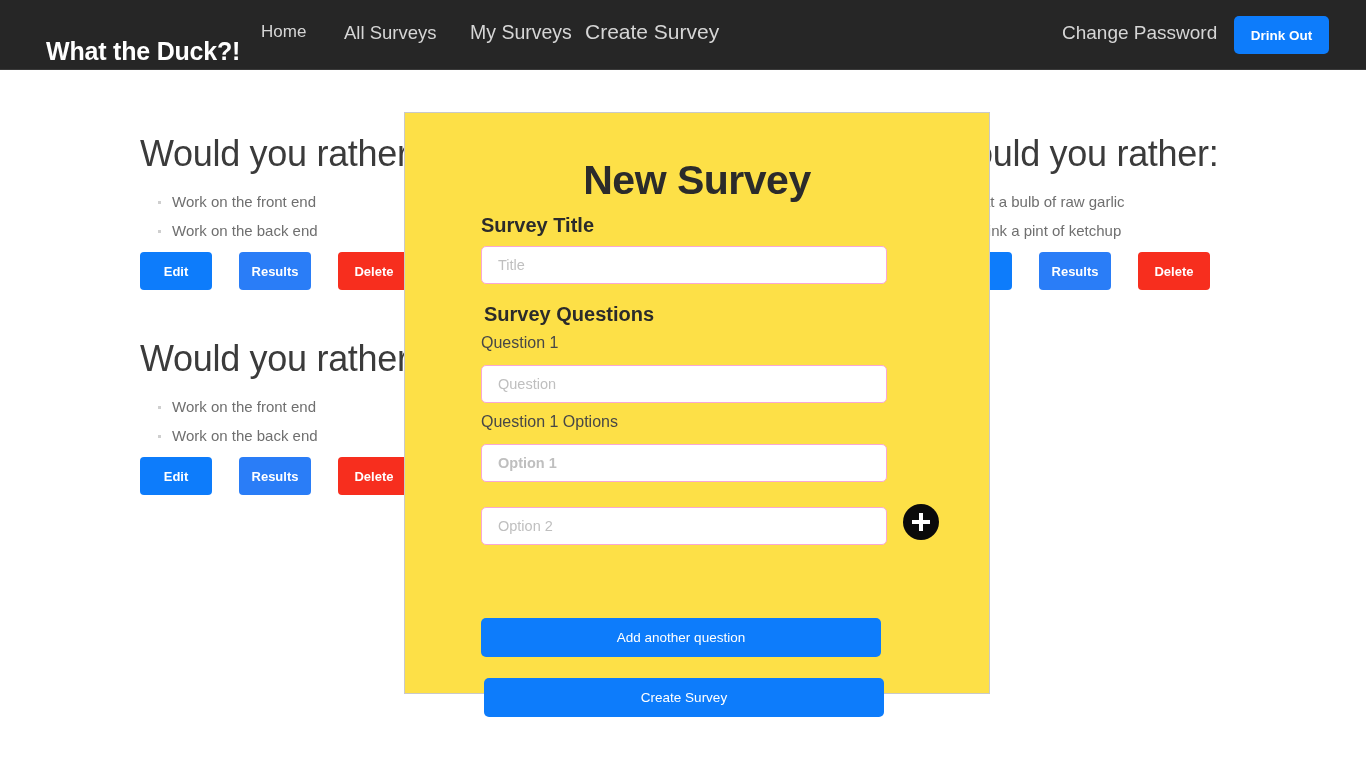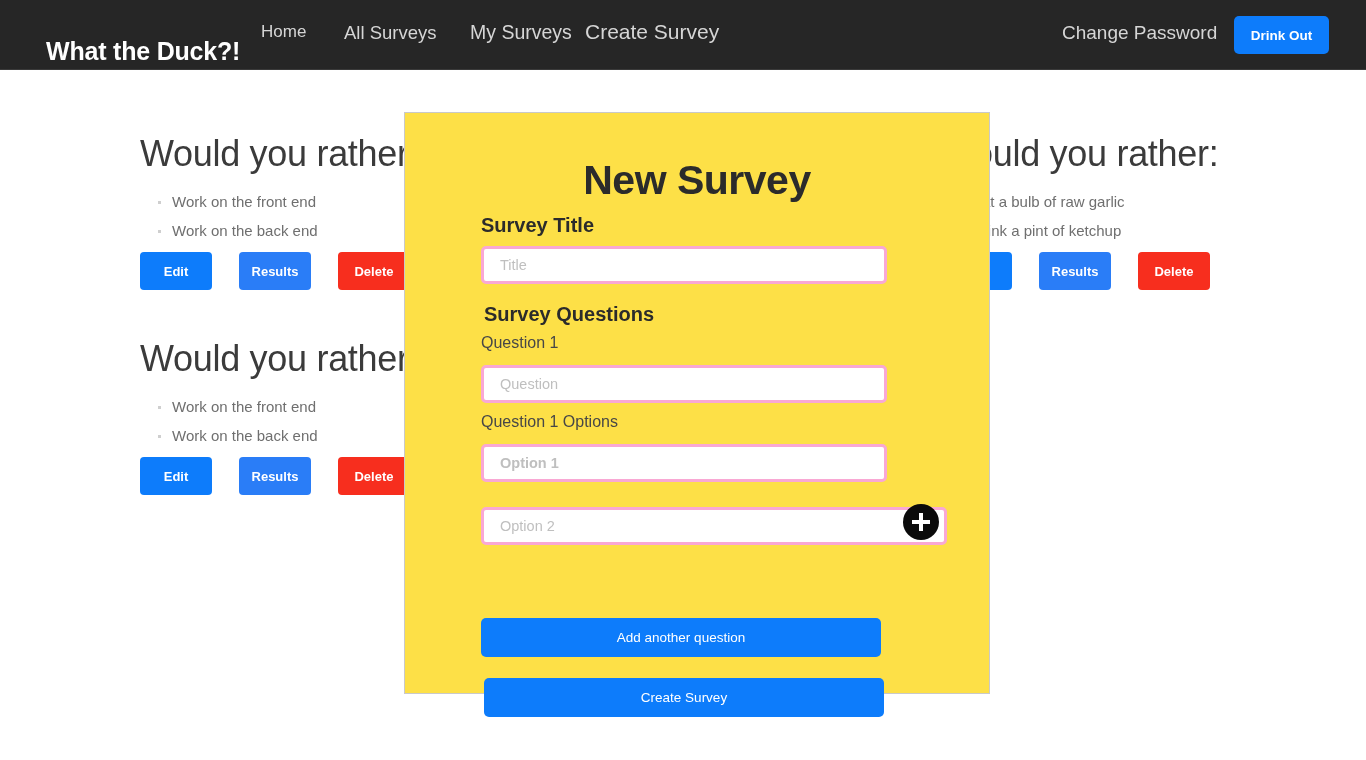--- a/index.html
+++ b/index.html
@@ -167,34 +167,34 @@
     color: #474747;
     white-space: nowrap;
   }
   .label-q1      { left: 76px; top: 221px; }
   .label-q1-opts { left: 76px; top: 300px; }
 
   .text-input {
     position: absolute;
     height: 38px;
     background: #ffffff;
-    border: 3px solid #f9a8d4;
+    border: 1px solid #f9a8d4;
     border-radius: 5px;
     padding: 0 16px;
     font-size: 14.5px;
     font-family: "Liberation Sans", sans-serif;
     color: #2b2b2b;
     outline: none;
   }
   .text-input::placeholder { color: #bfbfbf; }
 
   .input-title   { left: 76px;  top: 133px; width: 406px; }
   .input-q1      { left: 76px;  top: 252px; width: 406px; }
   .input-opt1    { left: 76px;  top: 331px; width: 406px; font-weight: bold; }
-  .input-opt2    { left: 76px;  top: 394px; width: 466px; }
+  .input-opt2    { left: 76px;  top: 394px; width: 406px; }
 
   .add-option-btn {
     position: absolute;
     left: 498px;
     top: 391px;
     width: 36px;
     height: 36px;
     border-radius: 50%;
     background: #0a0a0a;
     border: none;

